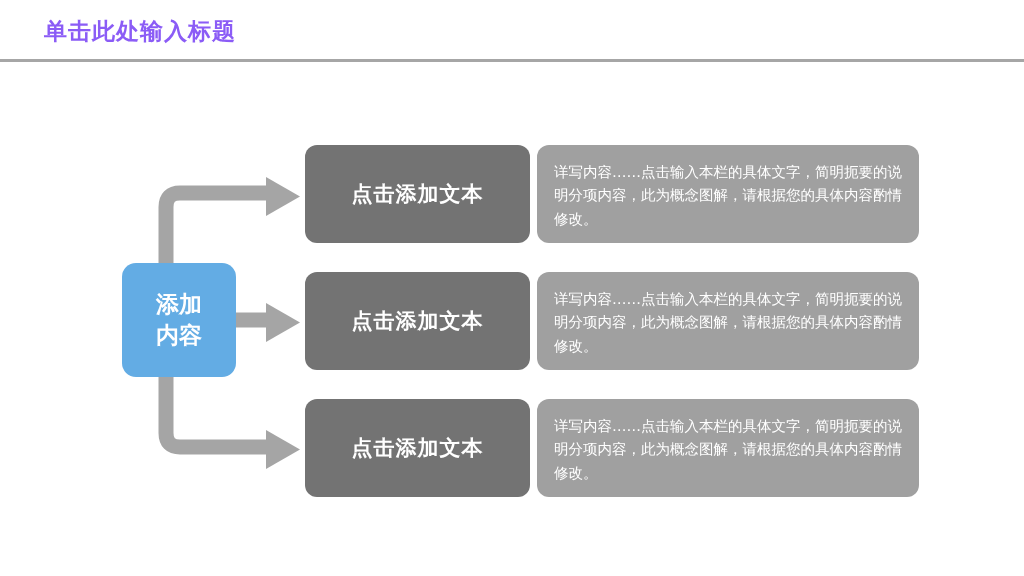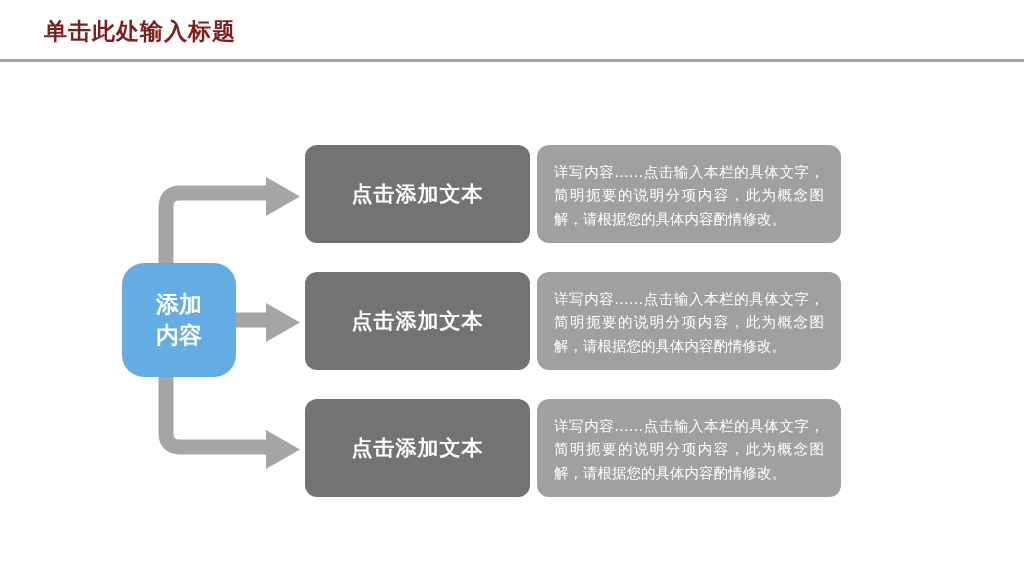--- a/index.html
+++ b/index.html
@@ -21,42 +21,42 @@
     background: #ffffff;
   }
 
   
   #slide-title {
     position: absolute;
     left: 44px;
     top: 16px;
     font-size: 23px;
     font-weight: bold;
-    color: #7f1d1d;
+    color: #8b5cf6;
     letter-spacing: 1px;
     white-space: nowrap;
   }
   #title-rule {
     position: absolute;
     left: 0px;
     top: 59px;
     width: 1024px;
     height: 3px;
     background: #a6a6a6;
   }
 
   
   #hub-box {
     position: absolute;
     left: 122px;
     top: 263px;
     width: 114px;
     height: 114px;
     background: #63ACE4;
-    border-radius: 22px;
+    border-radius: 14px;
     display: flex;
     flex-direction: column;
     align-items: center;
     justify-content: center;
     color: #ffffff;
     font-weight: bold;
     font-size: 23px;
     line-height: 1.33;
     text-align: center;
     z-index: 3;
@@ -98,21 +98,21 @@
     justify-content: center;
     color: #ffffff;
     font-weight: bold;
     font-size: 21px;
     letter-spacing: 1px;
   }
   .row-body {
     position: absolute;
     left: 232px;
     top: 0px;
-    width: 304px;
+    width: 382px;
     height: 98px;
     background: #A0A0A0;
     border-radius: 12px;
     box-sizing: border-box;
     padding: 16px 17px 16px 17px;
     color: #ffffff;
     font-size: 14.5px;
     line-height: 1.62;
     text-align: justify;
   }

